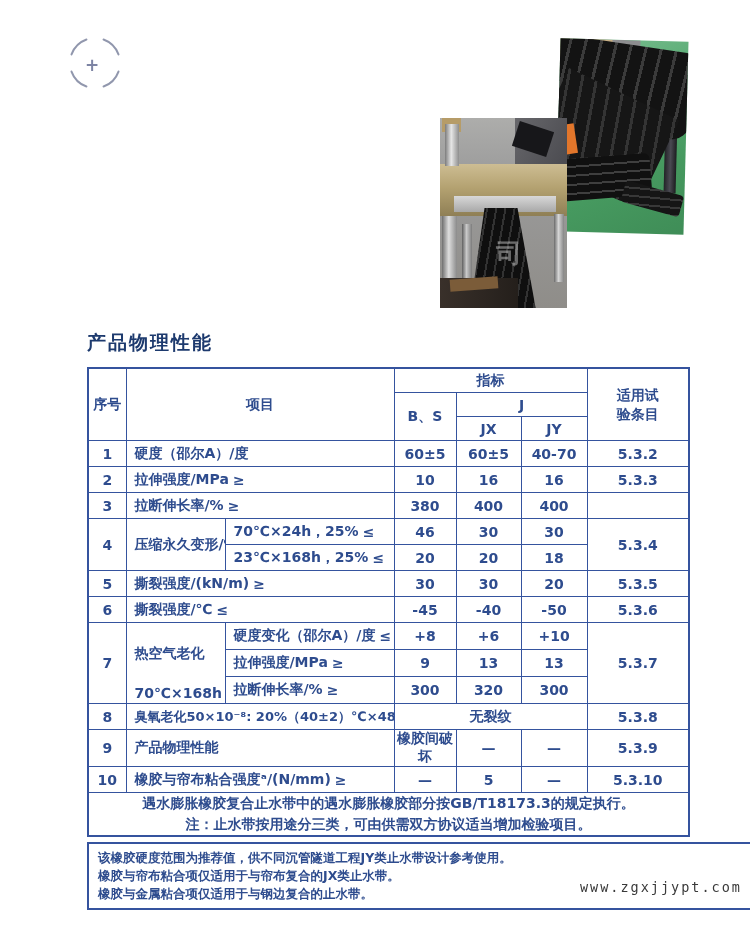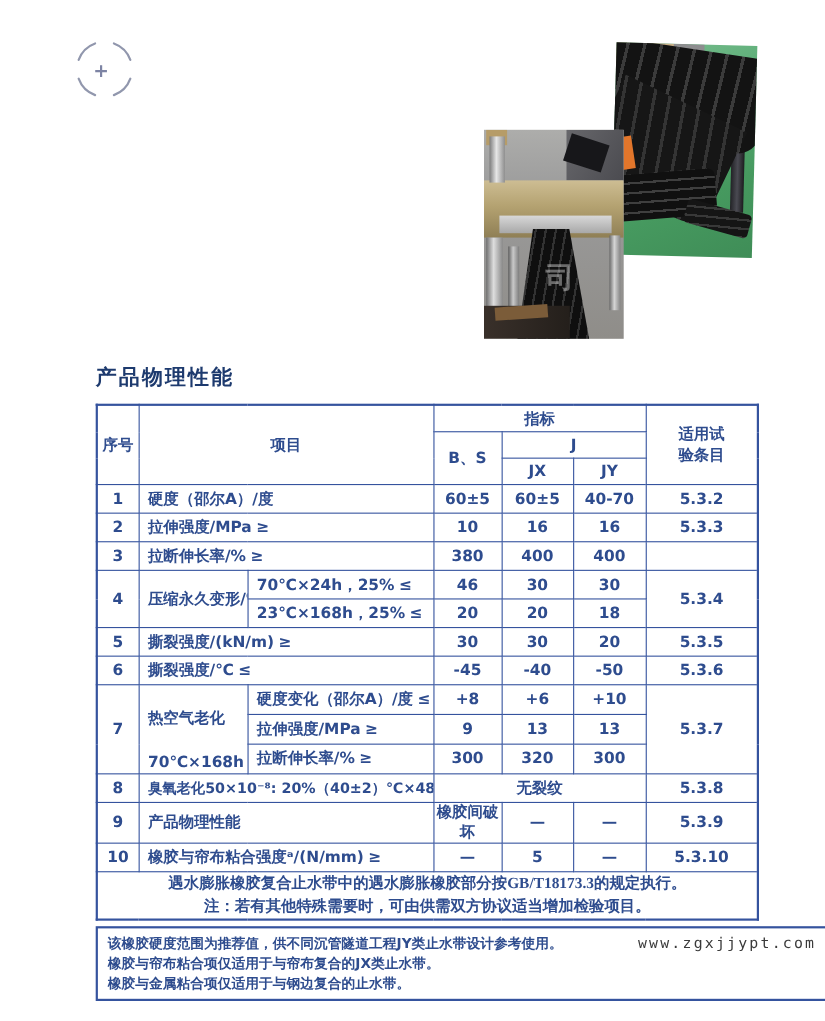--- a/index.html
+++ b/index.html
@@ -85,31 +85,31 @@
   table.spec td{height:25px;}
   td.item,th.item-h{text-align:left;}
   .item-flex{display:flex;align-items:center;justify-content:flex-start;padding:0 6px 0 8px;}
   .item-flex .lbl{white-space:nowrap;}
   .item-flex .sym{flex:0 0 auto;padding-left:4px;}
   td.subitem{font-size:13px;margin-left:24px;}
   td.item.small{font-size:13px;}
   .two-line{display:block;padding:1px 6px 1px 8px;line-height:18px;text-align:left;white-space:nowrap;margin-top:20px;}
   .wrap-head{display:inline-block;width:3.2em;line-height:19px;}
   td.tiny{font-size:11px;}
-  td.footnote-row{text-align:left;padding:4px 9px;font-size:12.5px;line-height:21px;height:auto;font-family:Liberation Serif, serif;}
+  td.footnote-row{text-align:left;padding:4px 9px;font-size:12.5px;line-height:21px;height:auto;}
   .footnote-row div{white-space:nowrap;}
   .remarks{
     margin-top:5px;border:2px solid #35539e;box-sizing:border-box;width:707px;
     padding:5px 9px;font-size:12.5px;line-height:18px;font-weight:600;color:#2e4c8e;
   }
   .remarks div{white-space:nowrap;}
 
   
   .site-watermark{
-    position:absolute;right:8px;top:850px;
+    position:absolute;right:8px;top:879px;
     font-family:"DejaVu Sans Mono","Liberation Mono",monospace;
     font-size:13.5px;letter-spacing:2px;color:#3a3a3a;
   }
 </style>
 </head>
 <body>
 
 <div class="page">
 
   <div class="deco-circle">
@@ -346,21 +346,21 @@
               </span>
           </td>
           <td>—</td>
           <td>5</td>
           <td>—</td>
           <td>5.3.10</td>
         </tr>
         <tr>
           <td colspan="7" class="footnote-row">
             <div>遇水膨胀橡胶复合止水带中的遇水膨胀橡胶部分按GB/T18173.3的规定执行。</div>
-            <div>注：若有其他特殊需要时，可由供需双方协议适当增加检验项目。</div>
+            <div>注：止水带按用途分三类，可由供需双方协议适当增加检验项目。</div>
           </td>
         </tr>
       </tbody>
     </table>
 
     <div class="remarks">
       <div>该橡胶硬度范围为推荐值，供不同沉管隧道工程JY类止水带设计参考使用。</div>
       <div>橡胶与帘布粘合项仅适用于与帘布复合的JX类止水带。</div>
       <div>橡胶与金属粘合项仅适用于与钢边复合的止水带。</div>
     </div>

